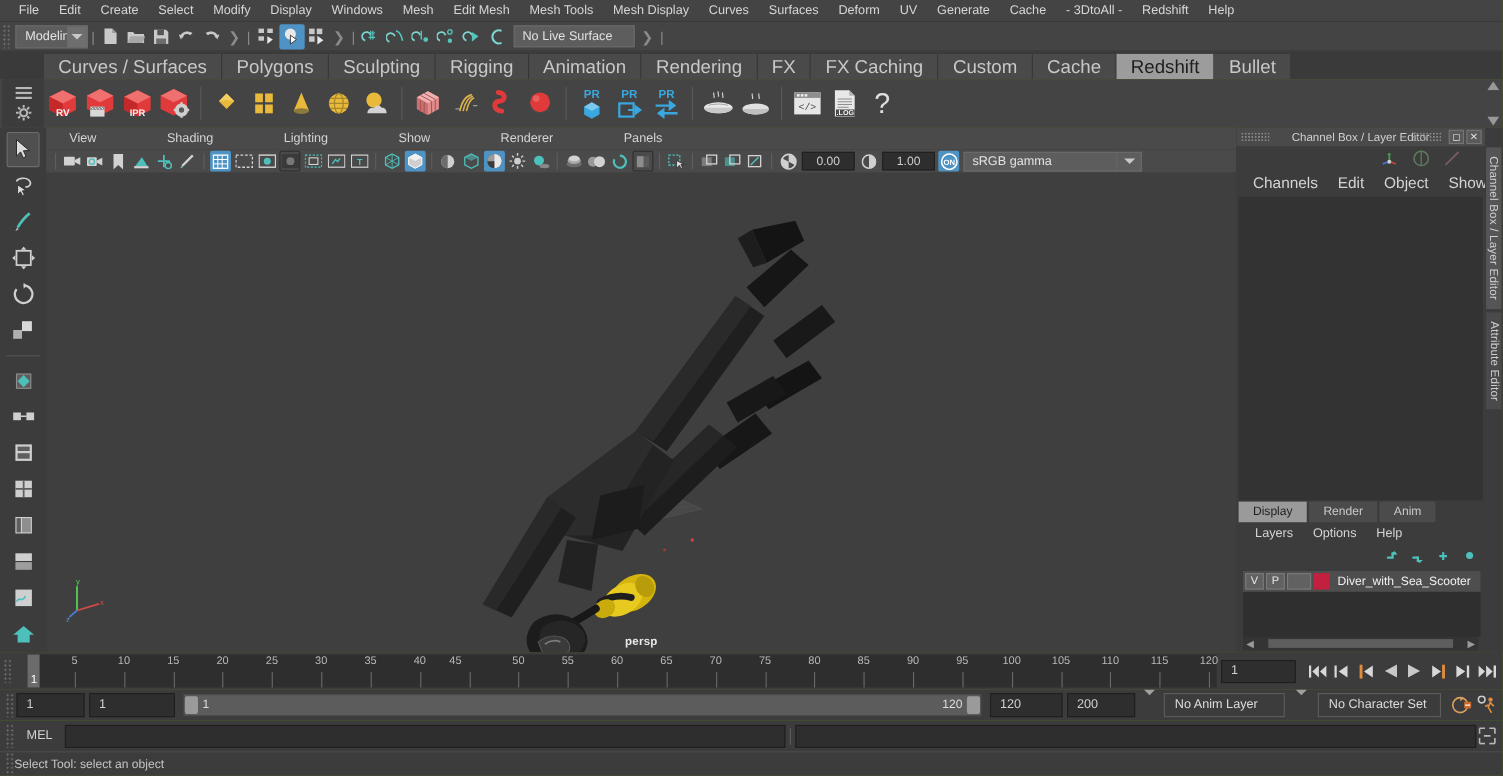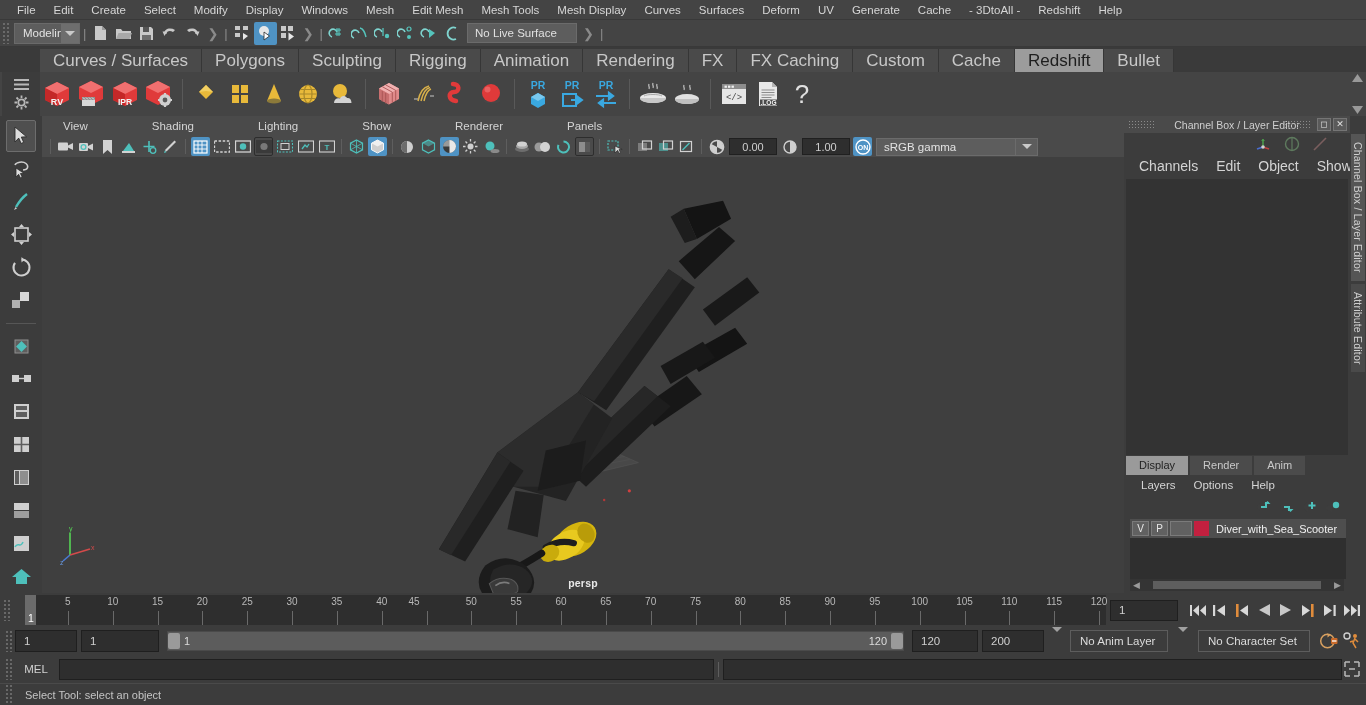--- a/index.html
+++ b/index.html
@@ -198,21 +198,21 @@
   .rs-lab { font-size: 11px; color: #dcdcdc; padding: 0 4px; }
   .rcombo {
     height: 22px; background: #3c3c3c; border: 1px solid #5d5d5d; color: #dcdcdc; font-size: 11.5px;
     display: flex; align-items: center; padding: 0 9px; margin: 0 2px;
   }
 
   .melbar { height: 28px; background: #3c3c3c; display: flex; align-items: center; flex: 0 0 28px; padding-left: 2px; }
   .mel-label { font-size: 11.5px; color: #d0d0d0; width: 46px; text-align: center; flex: 0 0 46px; }
   .mel-input { height: 21px; background: #2e2e2e; border: 1px solid #1f1f1f; flex: 0 0 auto; }
   .statusbar { height: 22px; background: #3c3c3c; display: flex; align-items: center; flex: 0 0 22px; padding-left: 2px; border-top: 1px solid #4a4a4a; }
-  .statusbar .txt { font-size: 11px; color: #c4c4c4; margin-left: 12px; }
+  .statusbar .txt { font-size: 11px; color: #c4c4c4; margin-left: 0; }
 
   svg { display: block; }
 </style>
 </head>
 <body>
 
 <div class="app">
 
   <div class="menubar">
     <div class="mi">File</div>
@@ -1210,21 +1210,21 @@
     <div class="rangeslider">
       <div class="rs-handle"></div>
       <span class="rs-lab">1</span>
       <span style="flex:1 1 auto"></span>
       <span class="rs-lab">120</span>
       <div class="rs-handle"></div>
     </div>
     <div class="rnum" style="width:66px">120</div>
     <div class="rnum" style="width:62px">200</div>
     <span style="margin:0 6px"><i class="tri-down" style="border-top-color:#a0a0a0"></i></span>
-    <div class="rcombo" style="width:98px">No Anim Layer</div>
+    <div class="rcombo" style="width:110px">No Anim Layer</div>
     <span style="margin:0 8px"><i class="tri-down" style="border-top-color:#a0a0a0"></i></span>
     <div class="rcombo" style="width:112px">No Character Set</div>
     <div class="pbtn" style="margin-left:6px">
       <svg width="19" height="18" viewBox="0 0 19 18">
           <circle cx="8.5" cy="9" r="6.8" fill="none" stroke="#d8a060" stroke-width="1.5"></circle>
           <path d="M8.5 1.2l2.6 2.2-2.6 2z" fill="#d8a060"></path>
           <rect x="12" y="6" width="6.5" height="6" rx="1" fill="#c96a2a"></rect>
           <path d="M13 9h4.5" stroke="#fff" stroke-width="1.3"></path>
         </svg>
     </div>

